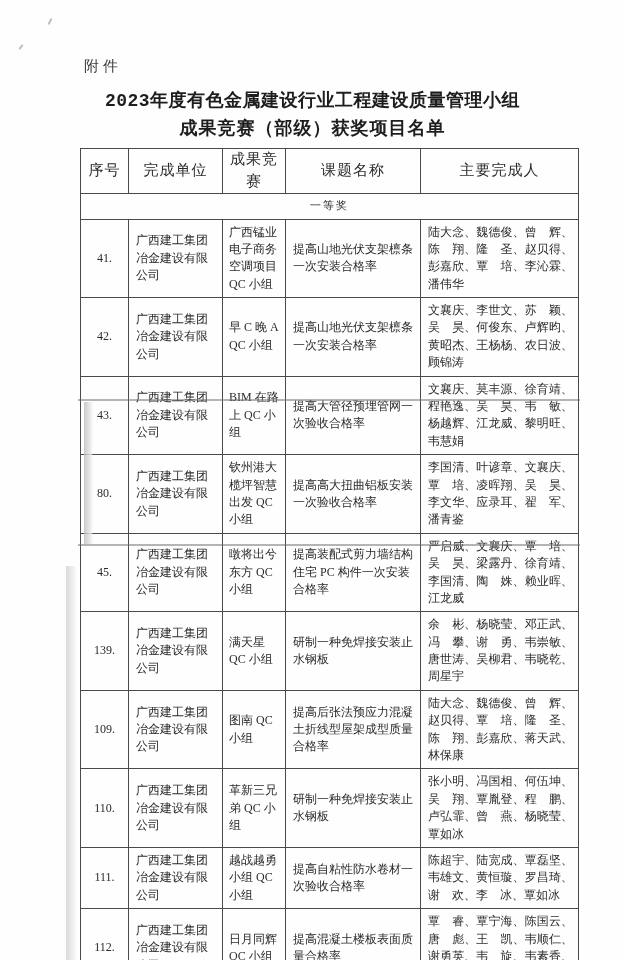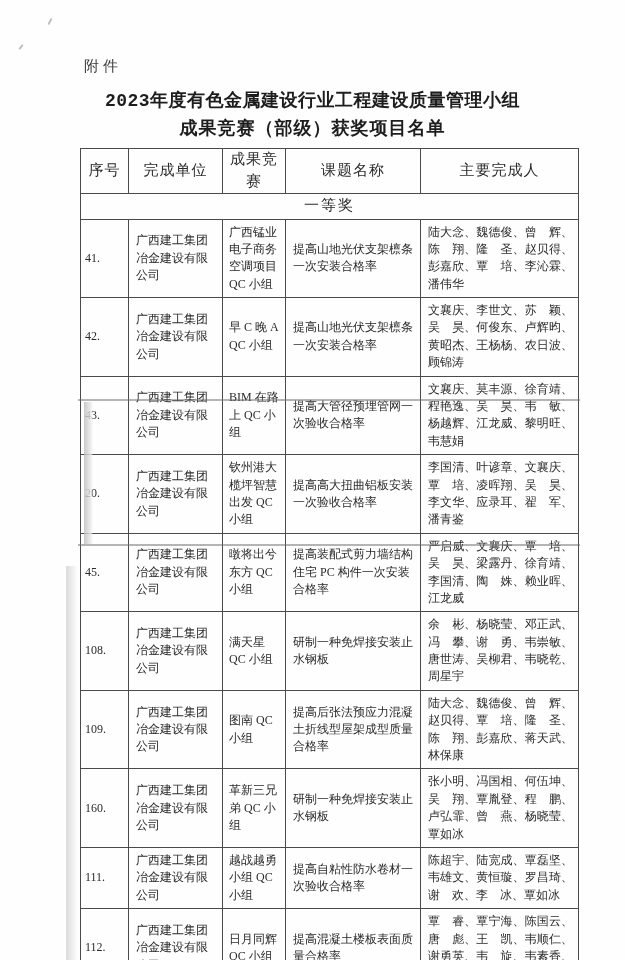--- a/index.html
+++ b/index.html
@@ -42,23 +42,23 @@
   .award-table th, .award-table td {
     border:1px solid #4a4a4a;
     vertical-align:middle;
     line-height:1.45;
   }
   .award-table th {
     font-weight:normal; text-align:center;
     height:26px; font-size:15px; letter-spacing:1px;
   }
   .section-row td {
-    text-align:center; height:26px; font-size:15px; letter-spacing:2px;
+    text-align:center; height:26px; font-size:11px; letter-spacing:2px;
   }
-  td.no    { text-align:left; padding:3px 4px; }
+  td.no    { text-align:center; padding:3px 4px; }
   td.unit  { text-align:left; padding:4px 5px 4px 7px; }
   td.group { text-align:left; padding:4px 4px 4px 6px; }
   td.topic { text-align:left; padding:4px 5px 4px 7px; }
   td.members { text-align:justify; padding:4px 5px 4px 7px; }
 
   
   .scan-band { position:absolute; pointer-events:none; }
   .band1 { left:84px; top:402px; width:9px;  height:142px;
            background:linear-gradient(to right,#bdbdbd,#ececec 80%, rgba(255,255,255,0)); opacity:.8; }
   .band2 { left:66px; top:566px; width:11px; height:394px;
@@ -117,49 +117,49 @@
           <td class="members">文襄庆、李世文、苏　颖、吴　昊、何俊东、卢辉昀、黄昭杰、王杨杨、农日波、顾锦涛</td>
         </tr>
         <tr>
           <td class="no">43.</td>
           <td class="unit">广西建工集团冶金建设有限公司</td>
           <td class="group">BIM 在路上 QC 小组</td>
           <td class="topic">提高大管径预埋管网一次验收合格率</td>
           <td class="members">文襄庆、莫丰源、徐育靖、程艳逸、吴　昊、韦　敏、杨越辉、江龙威、黎明旺、韦慧娟</td>
         </tr>
         <tr>
-          <td class="no">20.</td>
+          <td class="no">80.</td>
           <td class="unit">广西建工集团冶金建设有限公司</td>
           <td class="group">钦州港大榄坪智慧出发 QC 小组</td>
           <td class="topic">提高高大扭曲铝板安装一次验收合格率</td>
           <td class="members">李国清、叶谚章、文襄庆、覃　培、凌晖翔、吴　昊、李文华、应录耳、翟　军、潘青鉴</td>
         </tr>
         <tr>
           <td class="no">45.</td>
           <td class="unit">广西建工集团冶金建设有限公司</td>
           <td class="group">暾将出兮东方 QC 小组</td>
           <td class="topic">提高装配式剪力墙结构住宅 PC 构件一次安装合格率</td>
           <td class="members">严启威、文襄庆、覃　培、吴　昊、梁露丹、徐育靖、李国清、陶　姝、赖业晖、江龙威</td>
         </tr>
         <tr>
-          <td class="no">108.</td>
+          <td class="no">139.</td>
           <td class="unit">广西建工集团冶金建设有限公司</td>
           <td class="group">满天星 QC 小组</td>
           <td class="topic">研制一种免焊接安装止水钢板</td>
           <td class="members">余　彬、杨晓莹、邓正武、冯　攀、谢　勇、韦崇敏、唐世涛、吴柳君、韦晓乾、周星宇</td>
         </tr>
         <tr>
           <td class="no">109.</td>
           <td class="unit">广西建工集团冶金建设有限公司</td>
           <td class="group">图南 QC 小组</td>
           <td class="topic">提高后张法预应力混凝土折线型屋架成型质量合格率</td>
           <td class="members">陆大念、魏德俊、曾　辉、赵贝得、覃　培、隆　圣、陈　翔、彭嘉欣、蒋天武、林保康</td>
         </tr>
         <tr>
-          <td class="no">160.</td>
+          <td class="no">110.</td>
           <td class="unit">广西建工集团冶金建设有限公司</td>
           <td class="group">革新三兄弟 QC 小组</td>
           <td class="topic">研制一种免焊接安装止水钢板</td>
           <td class="members">张小明、冯国相、何伍坤、吴　翔、覃胤登、程　鹏、卢弘霏、曾　燕、杨晓莹、覃如冰</td>
         </tr>
         <tr>
           <td class="no">111.</td>
           <td class="unit">广西建工集团冶金建设有限公司</td>
           <td class="group">越战越勇小组 QC 小组</td>
           <td class="topic">提高自粘性防水卷材一次验收合格率</td>

